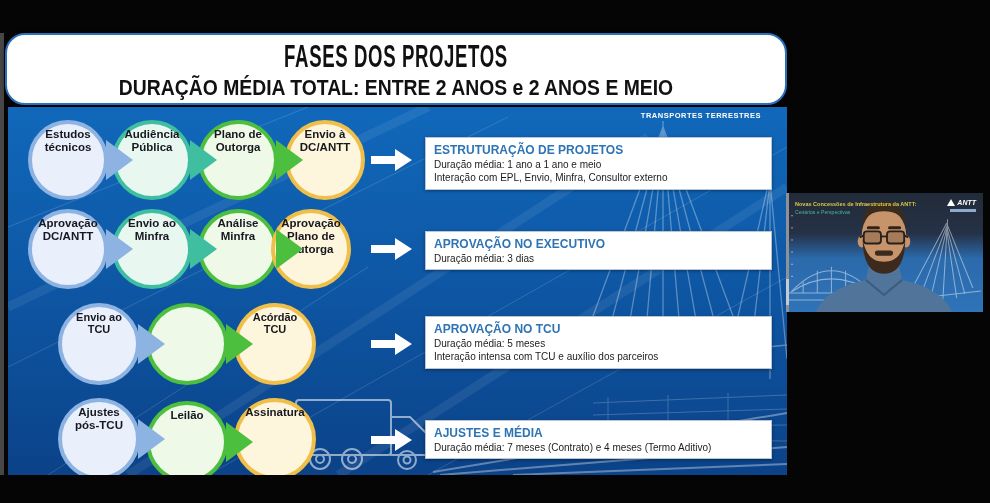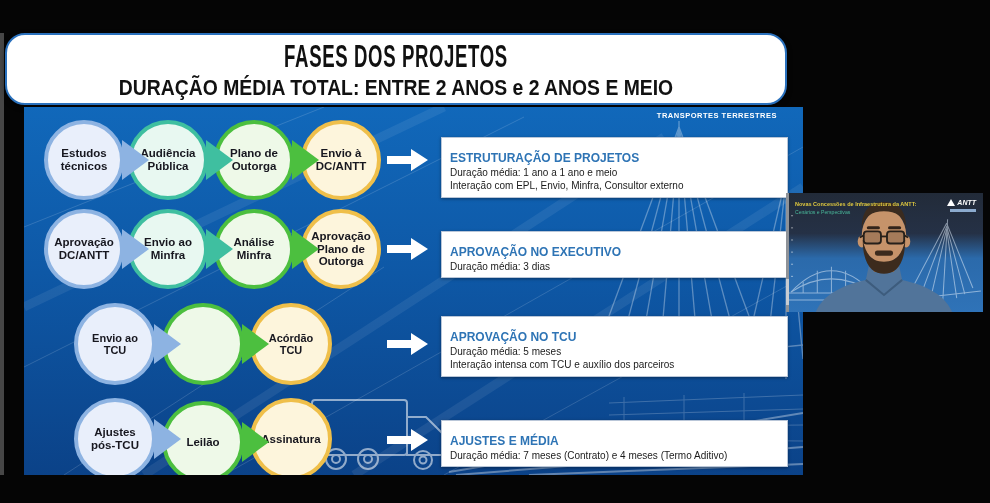--- a/index.html
+++ b/index.html
@@ -14,27 +14,27 @@
   .title-card{position:absolute;left:5px;top:33px;width:778px;height:68px;
     background:#ffffff;border:2px solid #2a71bd;border-radius:20px;
     box-shadow:0 2px 5px rgba(0,0,0,.55);text-align:center;color:#111;}
   .title-main{margin-top:7px;font-size:30px;font-weight:800;letter-spacing:1px;
     transform:scale(.62,1.02);transform-origin:center;white-space:nowrap;line-height:1;}
   .title-sub{margin-top:4px;font-size:22px;font-weight:600;
     transform:scaleX(.88);transform-origin:center;white-space:nowrap;line-height:1.1;}
 
   
   .slide{position:absolute;left:8px;top:107px;width:779px;height:368px;
-    background:linear-gradient(180deg,#1168ba 0%,#0e58a6 45%,#0b4288 100%);overflow:hidden;margin-left:16px;}
+    background:linear-gradient(180deg,#1168ba 0%,#0e58a6 45%,#0b4288 100%);overflow:hidden;}
   .deco{position:absolute;inset:0;pointer-events:none;}
   .watermark{position:absolute;top:4px;right:26px;font-size:7.5px;font-weight:bold;
     color:#fff;letter-spacing:.5px;}
 
   
-  .step{position:absolute;border-radius:50%;display:flex;align-items:center;justify-content:center;
+  .step{position:absolute;border-radius:50%;display:flex;justify-content:center;
     text-align:center;font-weight:bold;font-size:11.5px;line-height:1.12;color:#17171f;
     padding:4px;box-sizing:border-box;}
   .sz80{width:80px;height:80px;}
   .sz82{width:82px;height:82px;}
   .c-blue  {background:#e9effb;border:4px solid #8db3e2;}
   .c-teal  {background:#e8f8f1;border:4px solid #3fbfa0;}
   .c-green {background:#eef9e8;border:4px solid #4cbf3f;}
   .c-yellow{background:#fdf5dc;border:4px solid #efbf4a;}
   .chev{position:absolute;right:-29px;top:50%;transform:translateY(-50%);
     width:0;height:0;border-top:20px solid transparent;border-bottom:20px solid transparent;
@@ -42,21 +42,21 @@
   .c-blue  > .chev{border-left-color:#8db3e2;}
   .c-teal  > .chev{border-left-color:#3fbfa0;}
   .c-green > .chev{border-left-color:#4cbf3f;}
 
   
   .barrow{position:absolute;left:363px;width:42px;height:26px;}
 
   
   .infobox{position:absolute;left:417px;width:347px;background:#fff;
     border:1px solid #b9c6d8;box-shadow:0 1px 3px rgba(0,0,0,.4);
-    padding:12px 8px 4px 8px;box-sizing:border-box;}
+    padding:4px 8px 4px 8px;box-sizing:border-box;}
   .infobox .h{color:#2e74b5;font-weight:bold;font-size:12px;line-height:1.35;}
   .infobox .l{color:#1b1b1b;font-size:10px;line-height:1.32;}
   .infobox .l:empty{display:none;}
 
   
   .cam-strip{position:absolute;left:786px;top:193px;width:3px;height:119px;background:#8e9298;}
   .cam-strip .thumb{position:absolute;left:0;top:86px;width:3px;height:26px;background:#c7cbd1;}
   .webcam{position:absolute;left:789px;top:193px;width:194px;height:119px;overflow:hidden;
     background:linear-gradient(180deg,#222b39 0%,#253146 34%,#2b6aab 55%,#2f73b8 100%);}
   .cam-overlay1{position:absolute;left:6px;top:8px;font-size:6px;font-weight:bold;color:#e0c93f;
@@ -169,21 +169,21 @@
         <span>Aprovação DC/ANTT</span>
       </div>
     <div class="step c-teal sz80" style="left:104px;top:102px">
         <span class="chev"></span>
         <span>Envio ao Minfra</span>
       </div>
     <div class="step c-green sz80" style="left:190px;top:102px">
         <span class="chev"></span>
         <span>Análise Minfra</span>
       </div>
-    <div class="step c-yellow sz80" style="left:277px;top:102px">
+    <div class="step c-yellow sz80" style="left:263px;top:102px">
         <span>Aprovação Plano de Outorga</span>
       </div>
 
     <div class="step c-blue sz82" style="left:50px;top:196px;font-size:11px">
         <span class="chev"></span>
         <span>Envio ao TCU</span>
       </div>
     <div class="step c-green sz82" style="left:138px;top:196px;font-size:11px">
         <span class="chev"></span>
       </div>

